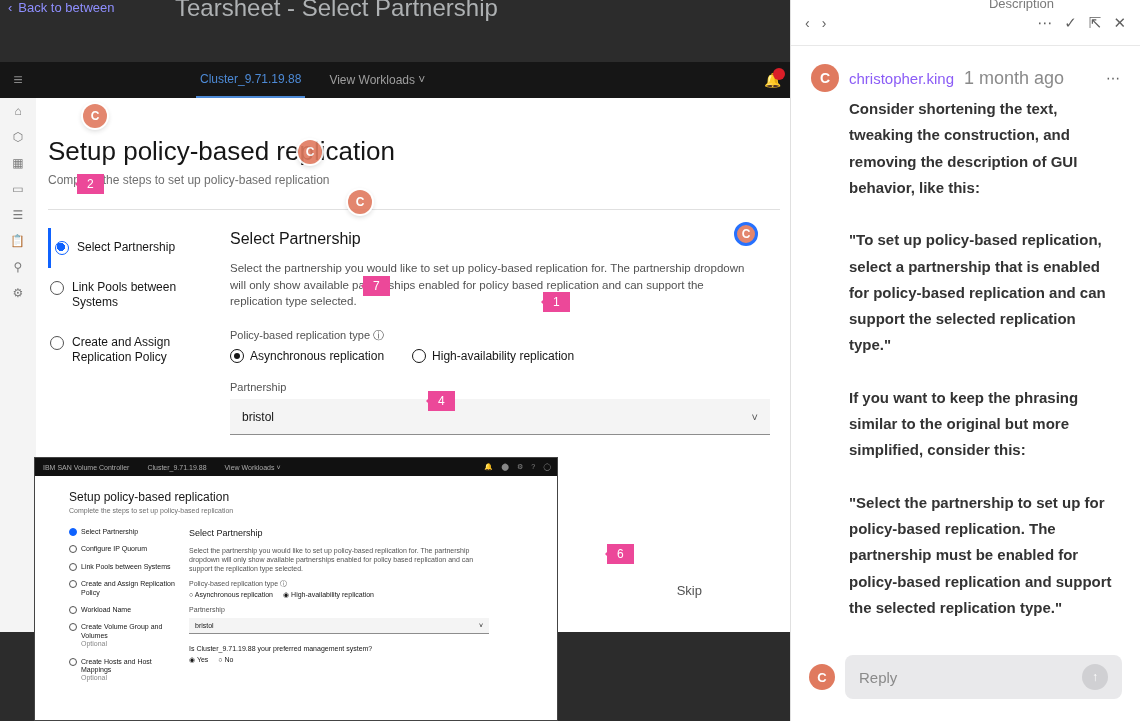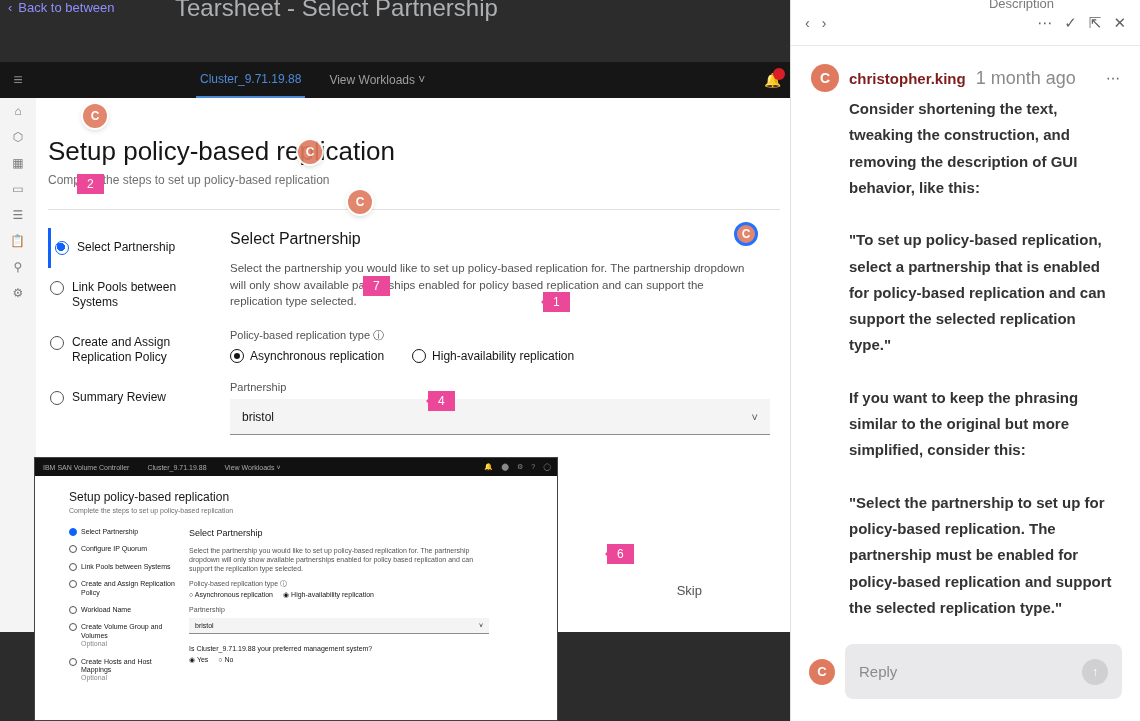--- a/index.html
+++ b/index.html
@@ -418,23 +418,23 @@
   border-radius: 50%;
   background: #e07a5f;
   color: #fff;
   display: flex;
   align-items: center;
   justify-content: center;
   font-size: 14px;
   font-weight: 600;
 }
 .uname {
-  font-weight: 700;
+  font-weight: 400;
   font-size: 15px;
-  color: #7f1d1d;
+  color: #8b5cf6;
 }
 .tstamp {
   color: #8a8a8a;
   font-size: 18px;
 }
 .kebab {
   margin-left: auto;
   color: #606060;
   font-size: 14px;
 }
@@ -448,21 +448,21 @@
   font-weight: bold;
 }
 .reply-bar {
   padding: 12px 18px 22px;
   display: flex;
   align-items: center;
   gap: 10px;
 }
 .reply-input {
   flex: 1;
-  height: 55px;
+  height: 44px;
   background: #e9e9eb;
   border-radius: 8px;
   display: flex;
   align-items: center;
   padding: 0 14px;
   justify-content: space-between;
   color: #8a8a8a;
   font-size: 15px;
 }
 .send-ic {
@@ -531,24 +531,20 @@
               <span>Select Partnership</span>
             </div>
             <div class="step">
               <span class="step-circle"></span>
               <span>Link Pools between Systems</span>
             </div>
             <div class="step">
               <span class="step-circle"></span>
               <span>Create and Assign Replication Policy</span>
             </div>
-            <div class="step">
-              <span class="step-circle"></span>
-              <span>Summary Review</span>
-            </div>
           </div>
           <div class="content">
             <h3>Select Partnership</h3>
             <div class="content-desc">Select the partnership you would like to set up policy-based replication for. The partnership dropdown will only show available partnerships enabled for policy based replication and can support the replication type selected.</div>
             <div class="field-label">
               <span>Policy-based replication type</span>
               <span> ⓘ</span>
             </div>
             <div class="radio-row">
               <div class="radio-item">

